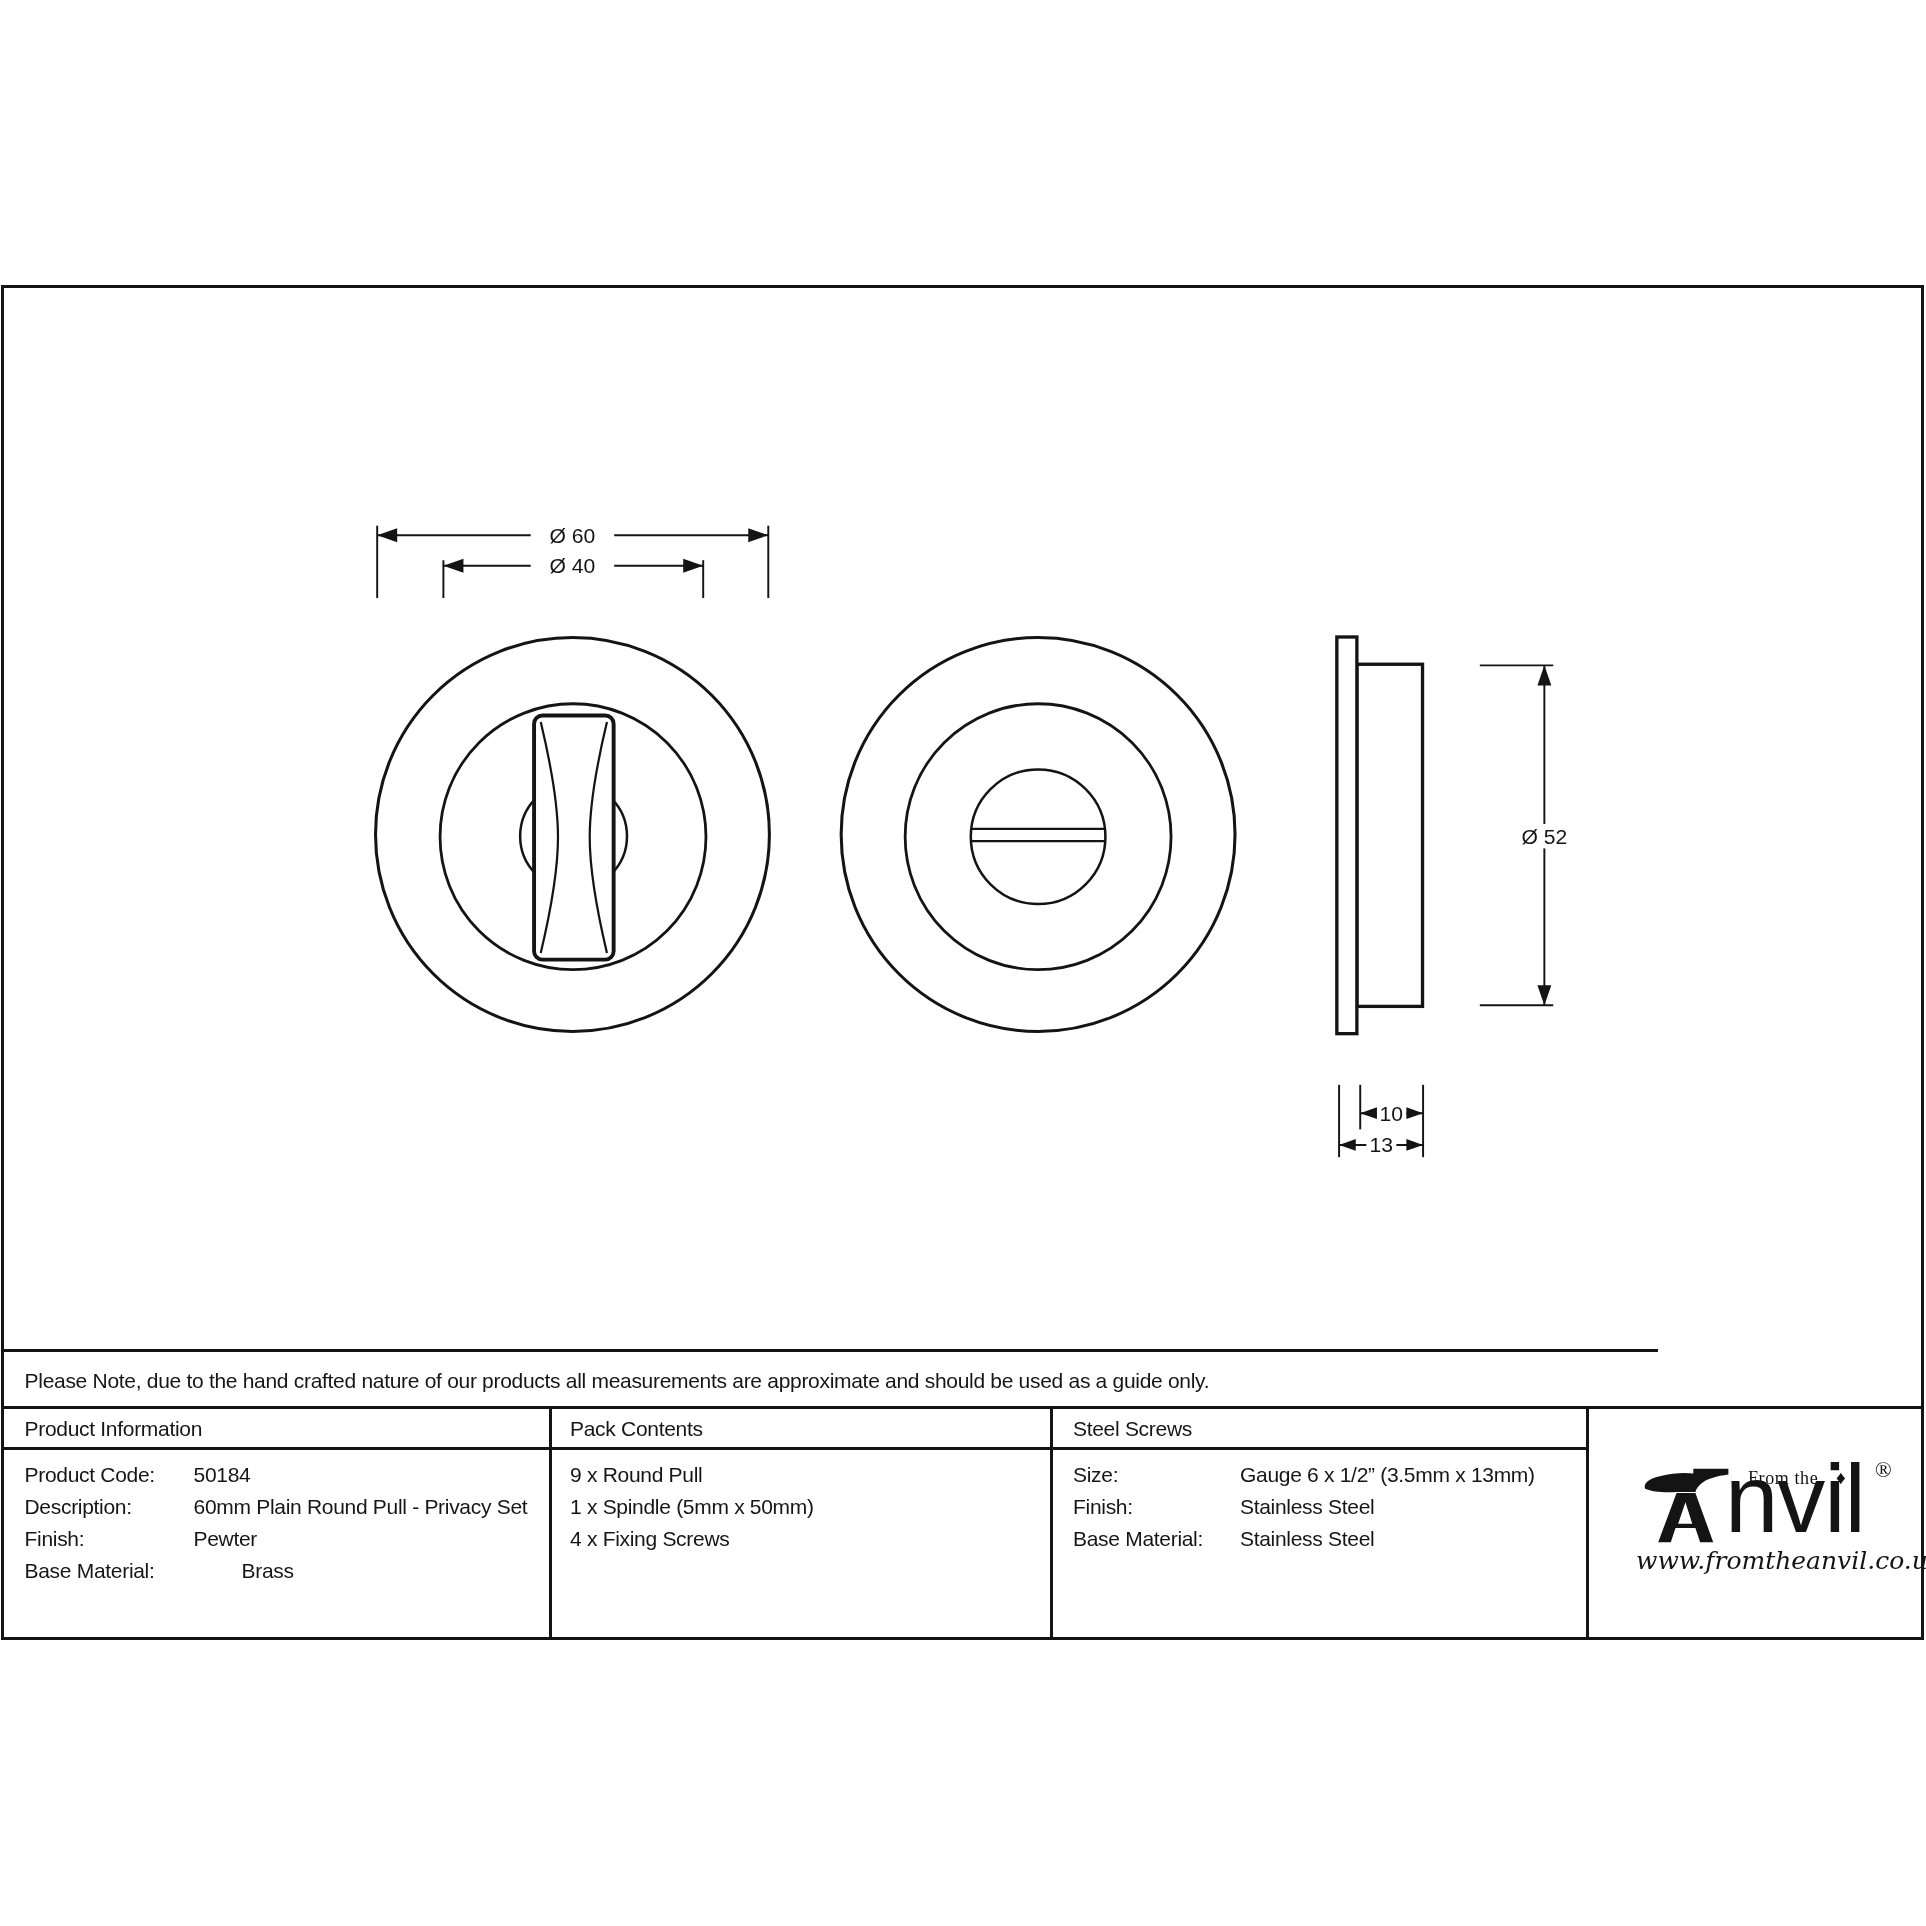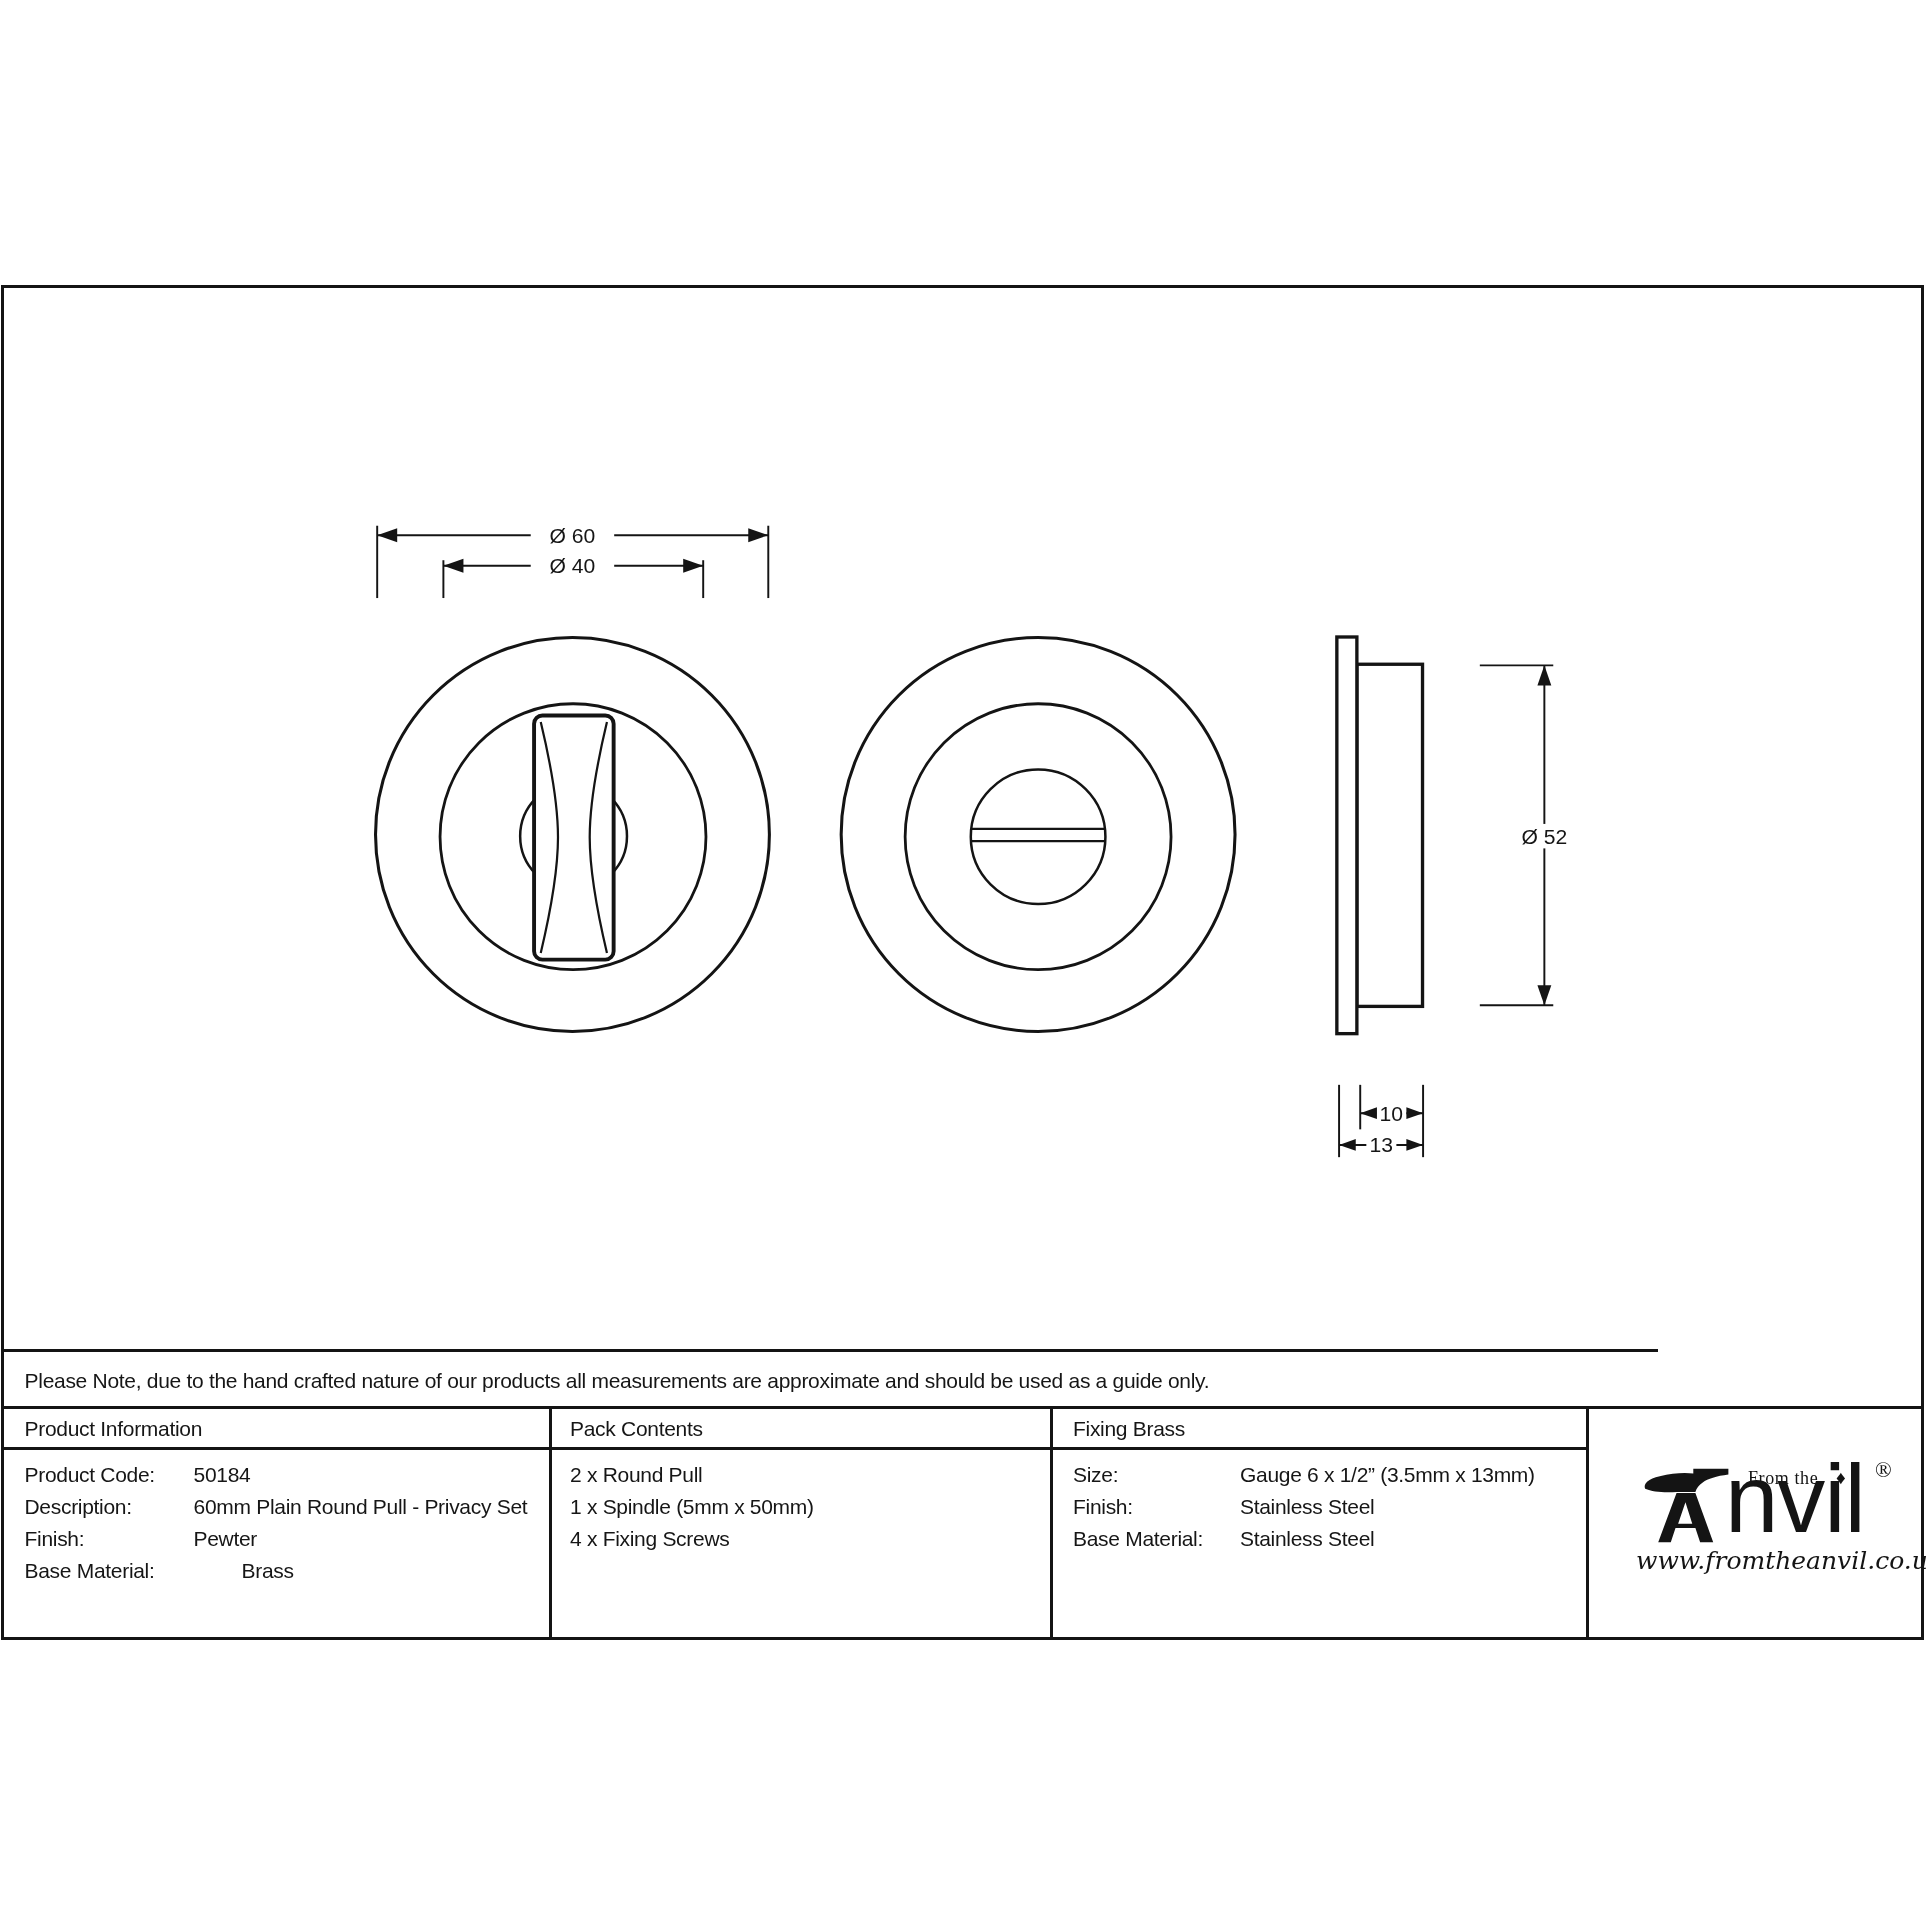--- a/index.html
+++ b/index.html
@@ -132,21 +132,21 @@
 <div class="vline" style="left:1050px;top:1406px;width:2.8px;height:233px;"></div>
 <div class="vline" style="left:1586px;top:1406px;width:2.8px;height:233px;"></div>
 
 <div class="head-cell" style="left:24.5px;justify-content:center;">
   <span class="t">Product Information</span>
 </div>
 <div class="head-cell" style="left:570px;">
   <span class="t">Pack Contents</span>
 </div>
 <div class="head-cell" style="left:1073px;">
-  <span class="t">Fixing Brass</span>
+  <span class="t">Steel Screws</span>
 </div>
 
 <div class="rows" style="left:24.5px;width:501px;">
   <div class="row">
     <span class="t">Product Code:</span>
     <span class="t val" style="left:169px;">50184</span>
   </div>
   <div class="row">
     <span class="t">Description:</span>
     <span class="t val" style="left:169px;">60mm Plain Round Pull - Privacy Set</span>
@@ -156,21 +156,21 @@
     <span class="t val" style="left:169px;">Pewter</span>
   </div>
   <div class="row">
     <span class="t">Base Material:</span>
     <span class="t val" style="left:169px;margin-left:48px;">Brass</span>
   </div>
 </div>
 
 <div class="rows" style="left:570px;width:456px;">
   <div class="row">
-    <span class="t">2 x Round Pull</span>
+    <span class="t">9 x Round Pull</span>
   </div>
   <div class="row">
     <span class="t">1 x Spindle (5mm x 50mm)</span>
   </div>
   <div class="row">
     <span class="t">4 x Fixing Screws</span>
   </div>
 </div>
 
 <div class="rows" style="left:1073px;width:501px;">

